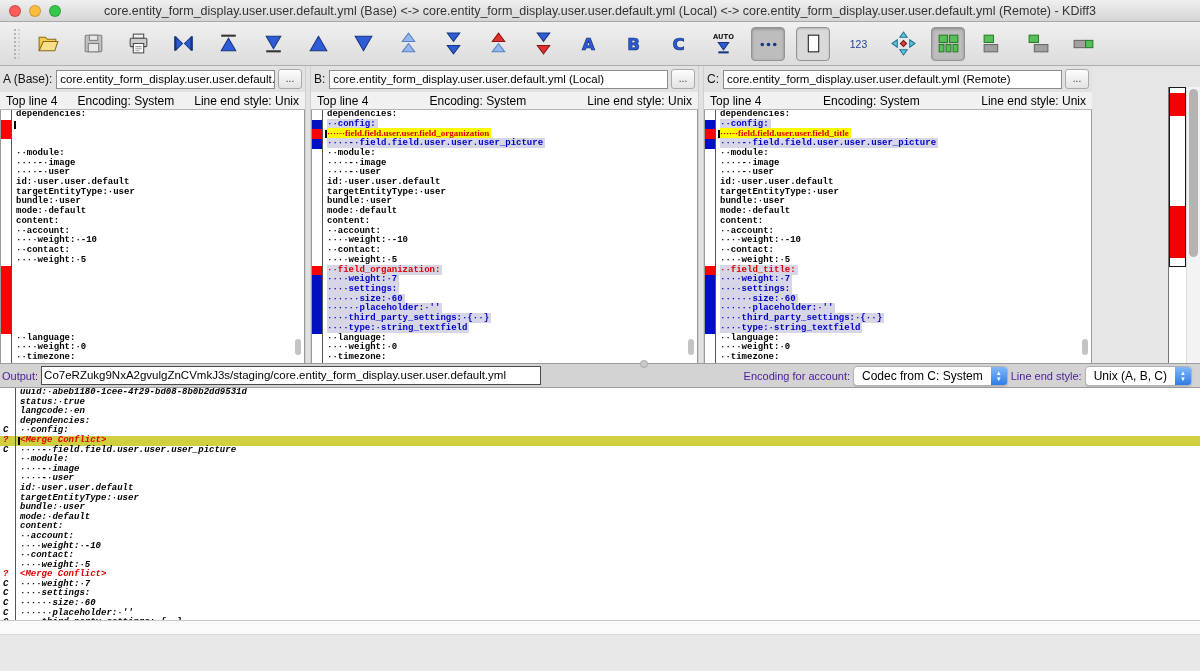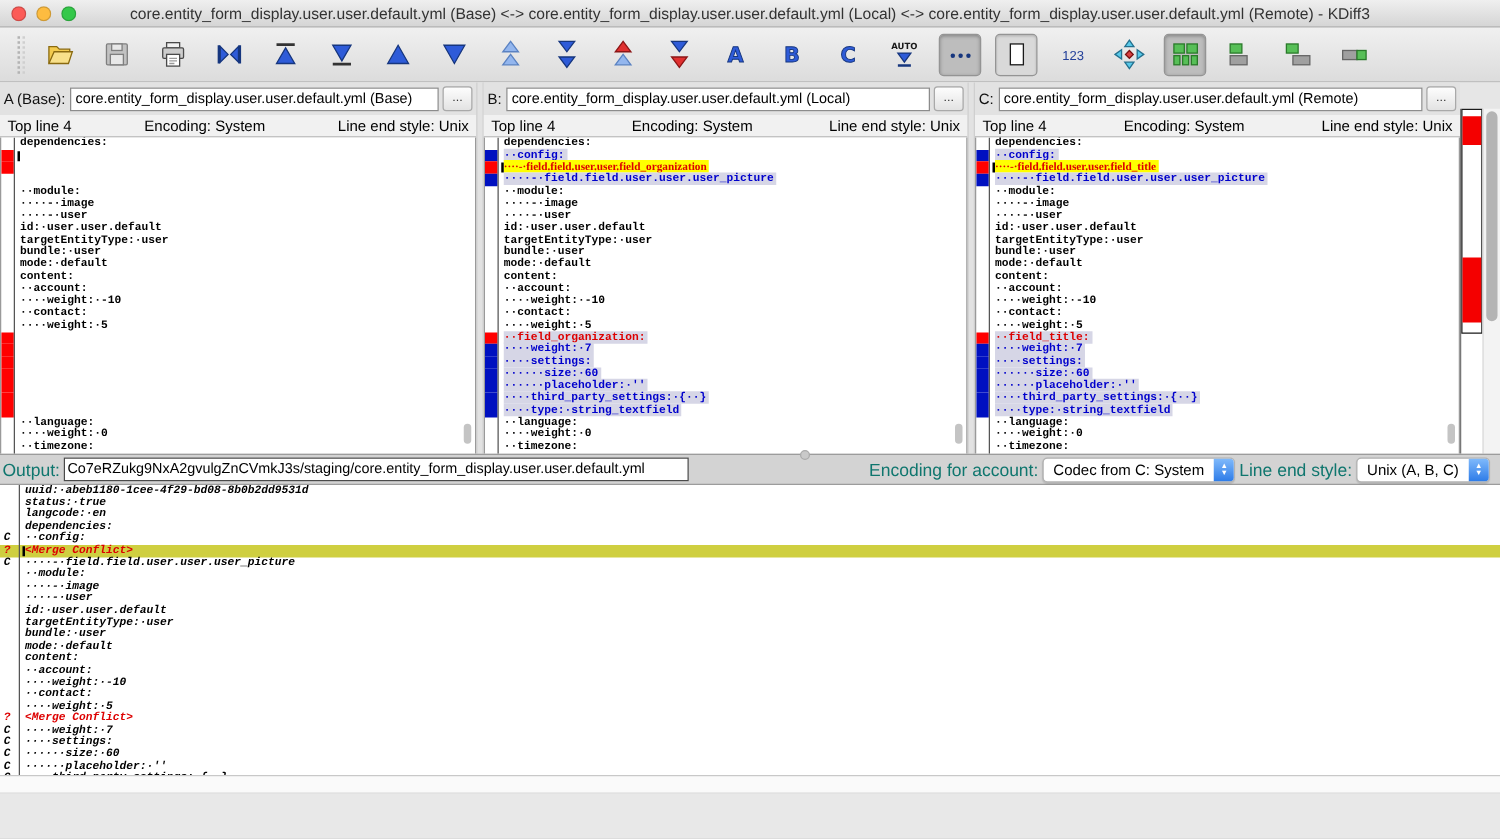--- a/index.html
+++ b/index.html
@@ -59,21 +59,21 @@
   .ov-view{ position:absolute; left:0; top:0; width:17px; height:180px; border:1px solid #1a1a1a; background:#fff; }
   .ov-red{ position:absolute; left:1px; width:15px; background:#f40000; }
   .vscroll{ width:14px; margin-top:21px; height:276px; background:#f3f3f3; border-left:1px solid #dcdcdc; position:relative; }
   .vthumb{ position:absolute; left:2px; top:2px; width:9px; height:168px; background:#b4b4b4; border-radius:5px; }
 
   
   .output-bar{ height:25px; background:#d3d3d3; border-top:1px solid #9c9c9c; border-bottom:1px solid #9c9c9c;
     display:flex; align-items:center; padding:0 8px 0 2px; gap:3px; position:relative; }
   .split-dot{ position:absolute; left:640px; top:-4px; width:8px; height:8px; border-radius:50%;
     background:#c9c9c9; border:1px solid #aaa; }
-  .out-label{ font-size:14px; color:#0f766e; white-space:nowrap; }
+  .out-label{ font-size:11px; color:#4c1d95; white-space:nowrap; }
   .out-input{ width:500px; height:19px; background:#fff; border:1px solid #4a4a4a; font-size:11.5px;
     padding:2px 2px 0 2px; white-space:nowrap; overflow:hidden; }
   .out-spacer{ flex:1; }
   .mac-select{ display:flex; align-items:center; height:20px; border:1px solid #b2b2b2; border-radius:4px;
     background:#fff; padding-left:8px; font-size:12px; box-shadow:0 1px 1px rgba(0,0,0,.12); white-space:nowrap; }
   .mac-select .arrows{ width:16px; height:18px; margin-left:8px; border-radius:0 3px 3px 0;
     background:linear-gradient(#7fb9fb,#2e7ce8); display:flex; flex-direction:column;
     align-items:center; justify-content:center; color:#fff; font-size:6px; line-height:6px; }
 
   
@@ -302,21 +302,21 @@
               <rect x="3" y="9" width="11" height="7" fill="#a0a0a0" stroke="#666"></rect>
               <rect x="14" y="9" width="7" height="7" fill="#57bf57" stroke="#2a7a2a"></rect>
             </svg>
           </span>
         </button>
       </span>
   </div>
 
   <div class="main">
     <div class="panes-row">
-        <div class="pane" style="width: 381px;">
+        <div class="pane" style="width: 305px;">
           <div class="pane-head">
             <span class="flabel">A (Base):</span>
             <span class="finput">core.entity_form_display.user.user.default.yml (Base)</span>
             <button class="fbrowse">...</button>
           </div>
           <div class="pane-info">
             <span>Top line 4</span>
             <span>Encoding: System</span>
             <span>Line end style: Unix</span>
           </div>

